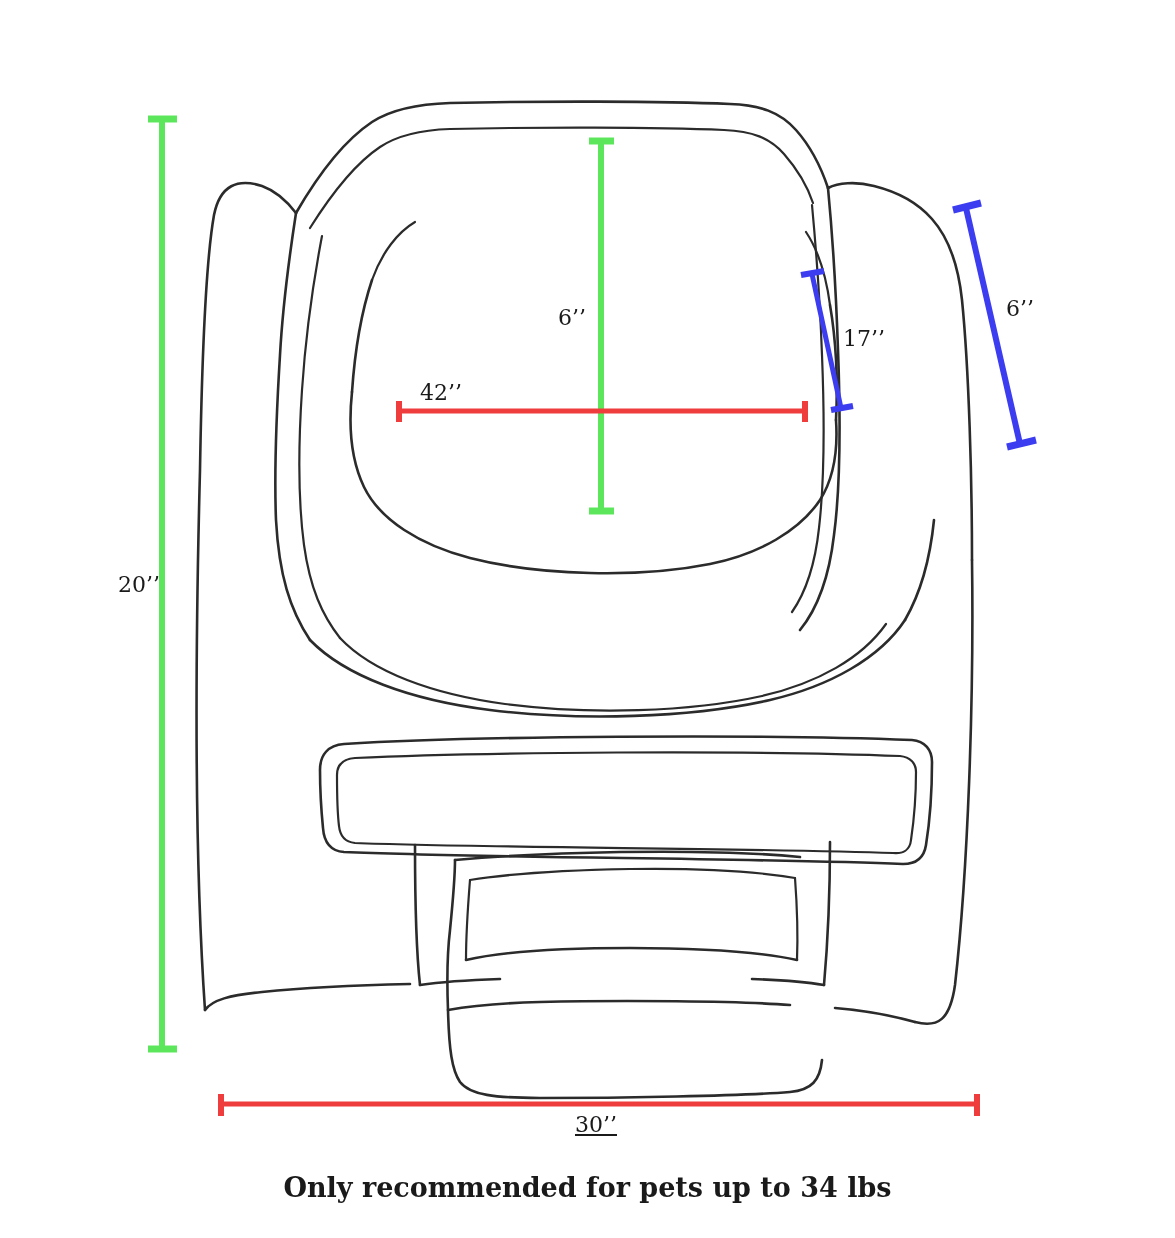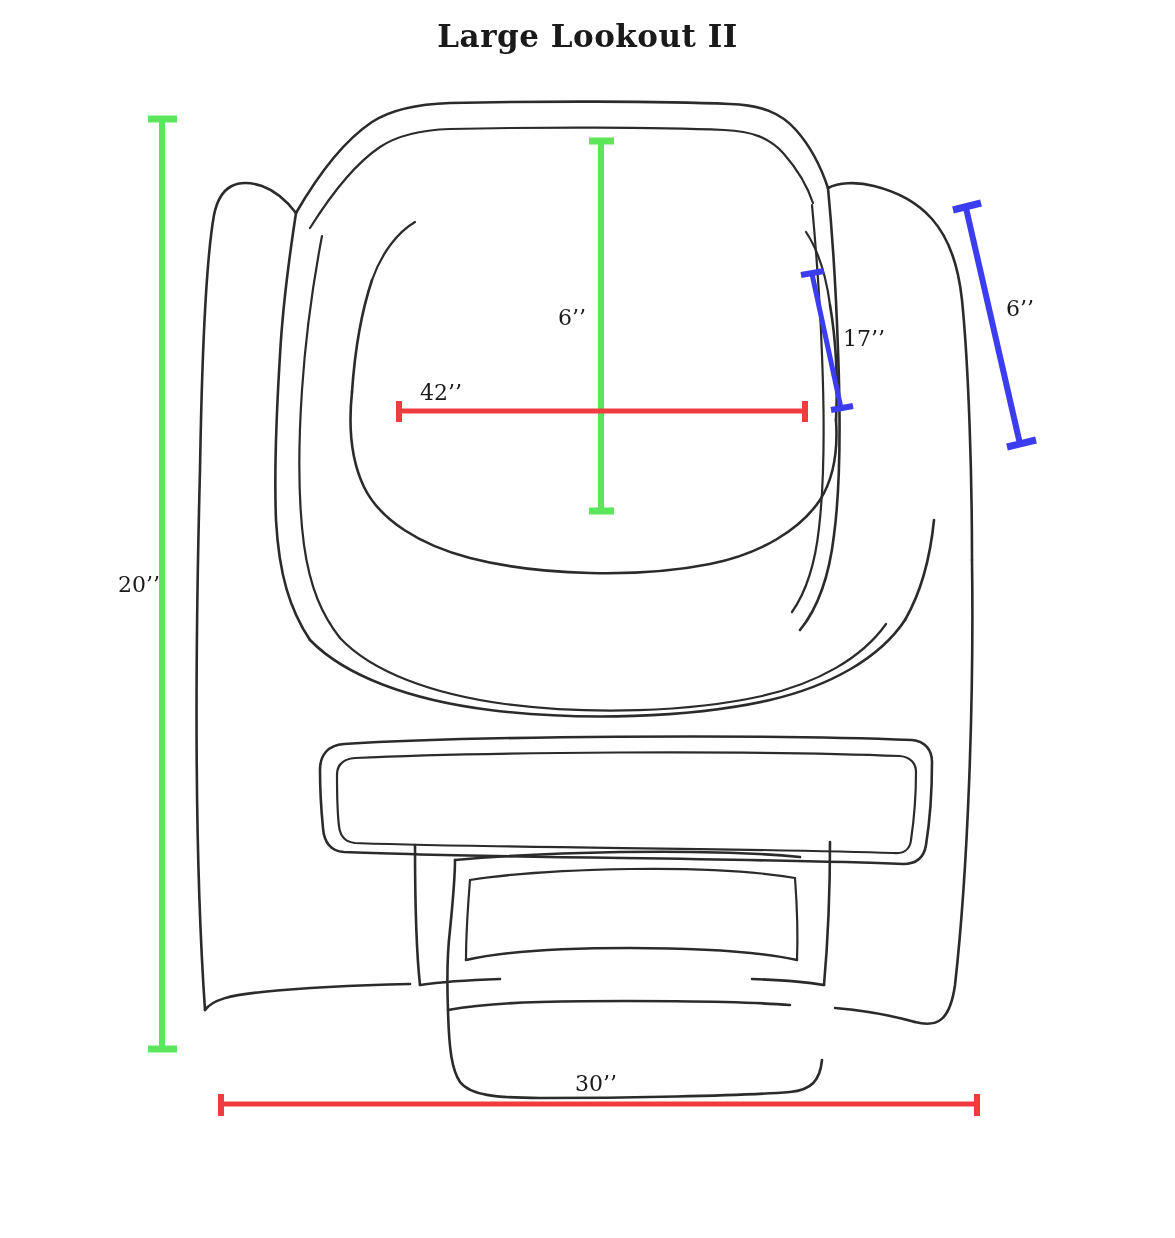--- a/index.html
+++ b/index.html
@@ -67,21 +67,20 @@
     stroke-width: 2.2;
     stroke-linecap: round;
     stroke-linejoin: round;
   }
 </style>
 </head>
 <body>
 
 <div id="page">
 
-  <div id="title">Large Lookout II</div>
 
   <svg class="layer" viewBox="0 0 1175 1238">
 
     <path class="outline" d="M205 1010 C196 880 194 700 200 470 C202 350 206 260 214 215 C220 185 238 178 262 186 C276 191 286 200 296 213"></path>
 
     <path class="outline" d="M296 213 C318 175 345 140 372 122 C392 109 418 104 450 103 C540 101 660 101 730 104 C760 105 780 112 796 130 C812 148 822 170 828 188"></path>
 
     <path class="outline-thin" d="M310 228 C332 193 356 163 380 147 C398 135 420 130 450 129 C540 127 655 127 724 130 C752 131 770 138 784 154 C798 170 808 188 813 203"></path>
 
     <path class="outline" d="M828 188 C838 183 855 181 874 186 C898 192 918 203 932 219 C948 237 958 262 962 300 C969 370 972 480 972 560"></path>
@@ -166,16 +165,17 @@
       <line x1="221" y1="1094" x2="221" y2="1116" stroke="#ef3c3c" stroke-width="6"></line>
       <line x1="977" y1="1094" x2="977" y2="1116" stroke="#ef3c3c" stroke-width="6"></line>
     </g>
   </svg>
 
   <div class="dim-label" style="left:118px; top:572px;">20’’</div>
   <div class="dim-label" style="left:558px; top:305px;">6’’</div>
   <div class="dim-label" style="left:420px; top:380px;">42’’</div>
   <div class="dim-label" style="left:843px; top:326px;">17’’</div>
   <div class="dim-label" style="left:1006px; top:296px;">6’’</div>
-  <div class="dim-label" style="left:575px; top:1071px;">30’’</div>
+  <div class="dim-label" style="left:575px; top:1112px;text-decoration:underline;">30’’</div>
 
+  <div id="footnote">Only recommended for pets up to 34 lbs</div>
 
 </div>
 
 </body></html>

